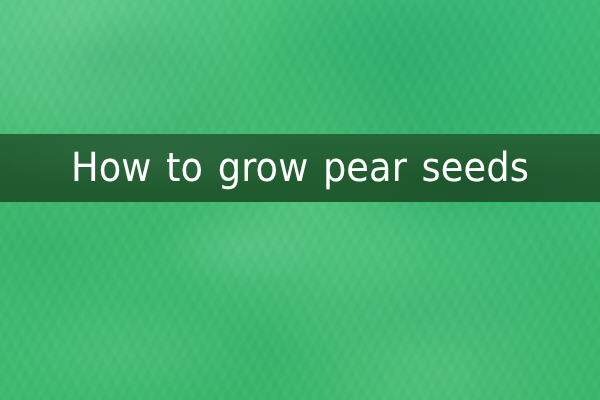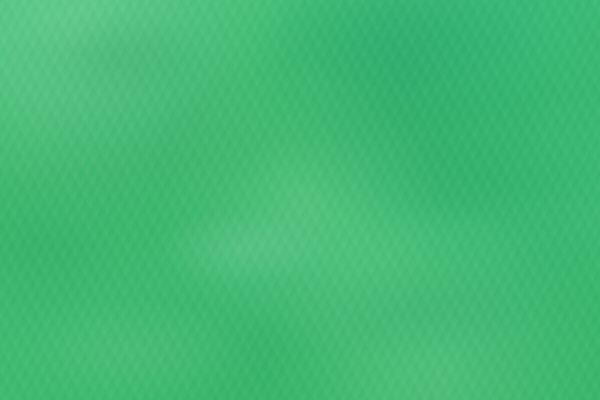--- a/index.html
+++ b/index.html
@@ -107,14 +107,17 @@
 </head>
 <body>
 
 <div id="stage">
 
   <div class="bg-photo">
     <div class="bg-blotch"></div>
     <div class="bg-grain"></div>
   </div>
 
+  <div class="title-banner">
+    <span class="title-text">How to grow pear seeds</span>
+  </div>
 
 </div>
 
 </body></html>

